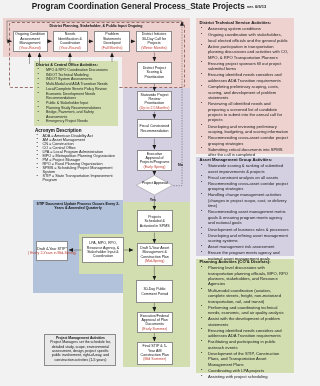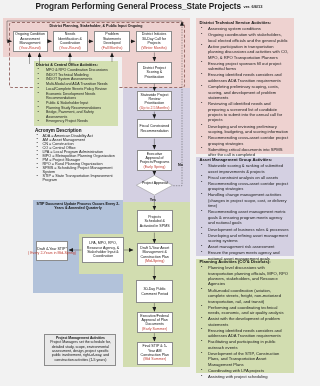--- a/index.html
+++ b/index.html
@@ -239,21 +239,21 @@
       </ul>
     </div>
 <div class="box" style="left:44.4px;top:333.7px;width:72.1px;height:32.2px;background:#e9e9e9;font-size:3.55px;line-height:4.3px;padding:1.2px 1px 0 1px;justify-content:flex-start;white-space:normal;">
       <div style="font-weight:bold;font-size:3.4px;line-height:4.5px;">Project Management Activities</div>
       <div>Project Managers set the schedule for,</div>
       <div>detailed study, scope, environmental</div>
       <div>assessment, design, project specific</div>
       <div>public involvement, right-of-way, and</div>
       <div>construction activities (1-5 years)</div>
     </div>
-<div class="title"><span>Program Performing General Process_State Projects</span> <span class="ver">ver. 6/6/13</span></div>
+<div class="title"><span>Program Coordination General Process_State Projects</span> <span class="ver">ver. 6/6/13</span></div>
 <svg class="ov" viewBox="0 0 298 386">
 <defs>
 <marker id="ah" markerWidth="5" markerHeight="5" refX="4.2" refY="2" orient="auto" markerUnits="userSpaceOnUse">
   <path d="M0,0 L4.6,2 L0,4 z" fill="#1a1a1a"></path>
 </marker>
 </defs>
 <g stroke="#3a3a3a" stroke-width="0.45" fill="none" marker-end="url(#ah)">
 
 <path d="M47.5,41.3 L51.6,41.3"></path>
 <path d="M88,41.3 L93,41.3"></path>

